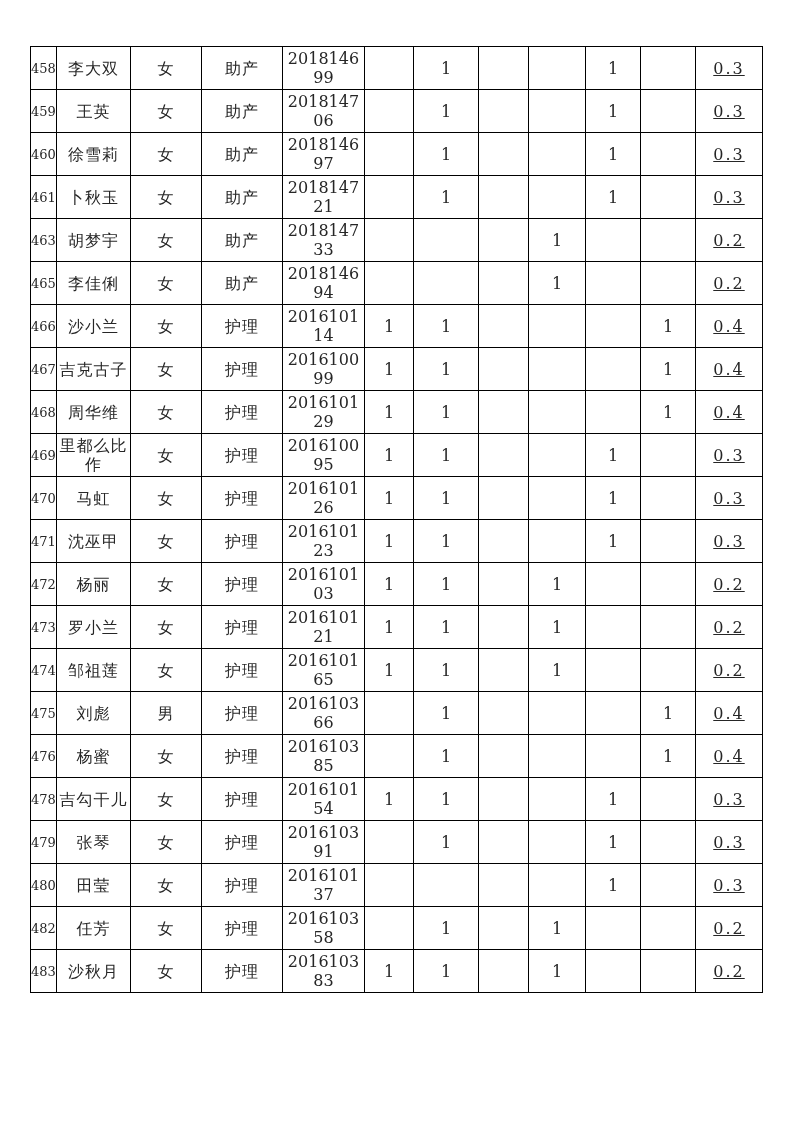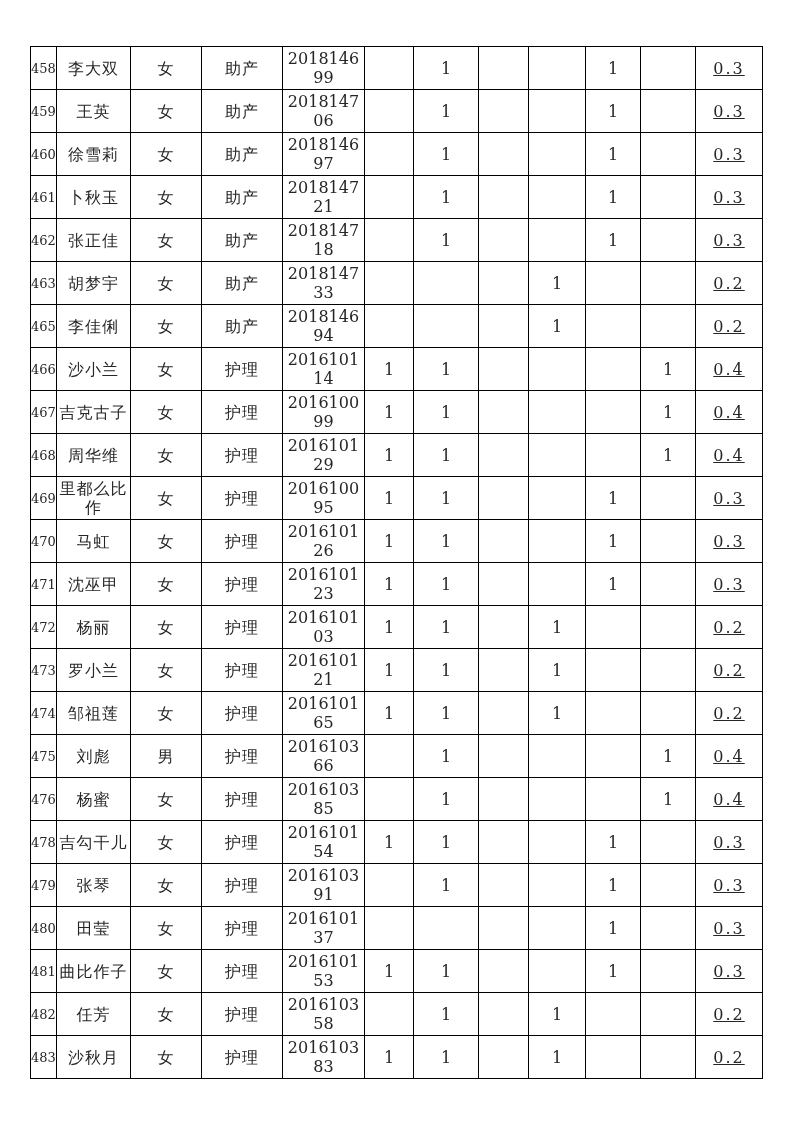--- a/index.html
+++ b/index.html
@@ -108,34 +108,20 @@
           <td class="c4">201814721</td>
           <td class="c5"></td>
           <td class="c6">1</td>
           <td class="c7"></td>
           <td class="c8"></td>
           <td class="c9">1</td>
           <td class="c10"></td>
           <td class="c11">0.3</td>
         </tr>
         <tr>
-          <td class="c0">462</td>
-          <td class="c1">张正佳</td>
-          <td class="c2">女</td>
-          <td class="c3">助产</td>
-          <td class="c4">201814718</td>
-          <td class="c5"></td>
-          <td class="c6">1</td>
-          <td class="c7"></td>
-          <td class="c8"></td>
-          <td class="c9">1</td>
-          <td class="c10"></td>
-          <td class="c11">0.3</td>
-        </tr>
-        <tr>
           <td class="c0">463</td>
           <td class="c1">胡梦宇</td>
           <td class="c2">女</td>
           <td class="c3">助产</td>
           <td class="c4">201814733</td>
           <td class="c5"></td>
           <td class="c6"></td>
           <td class="c7"></td>
           <td class="c8">1</td>
           <td class="c9"></td>
@@ -339,34 +325,20 @@
           <td class="c11">0.3</td>
         </tr>
         <tr>
           <td class="c0">480</td>
           <td class="c1">田莹</td>
           <td class="c2">女</td>
           <td class="c3">护理</td>
           <td class="c4">201610137</td>
           <td class="c5"></td>
           <td class="c6"></td>
-          <td class="c7"></td>
-          <td class="c8"></td>
-          <td class="c9">1</td>
-          <td class="c10"></td>
-          <td class="c11">0.3</td>
-        </tr>
-        <tr>
-          <td class="c0">481</td>
-          <td class="c1">曲比作子</td>
-          <td class="c2">女</td>
-          <td class="c3">护理</td>
-          <td class="c4">201610153</td>
-          <td class="c5">1</td>
-          <td class="c6">1</td>
           <td class="c7"></td>
           <td class="c8"></td>
           <td class="c9">1</td>
           <td class="c10"></td>
           <td class="c11">0.3</td>
         </tr>
         <tr>
           <td class="c0">482</td>
           <td class="c1">任芳</td>
           <td class="c2">女</td>

